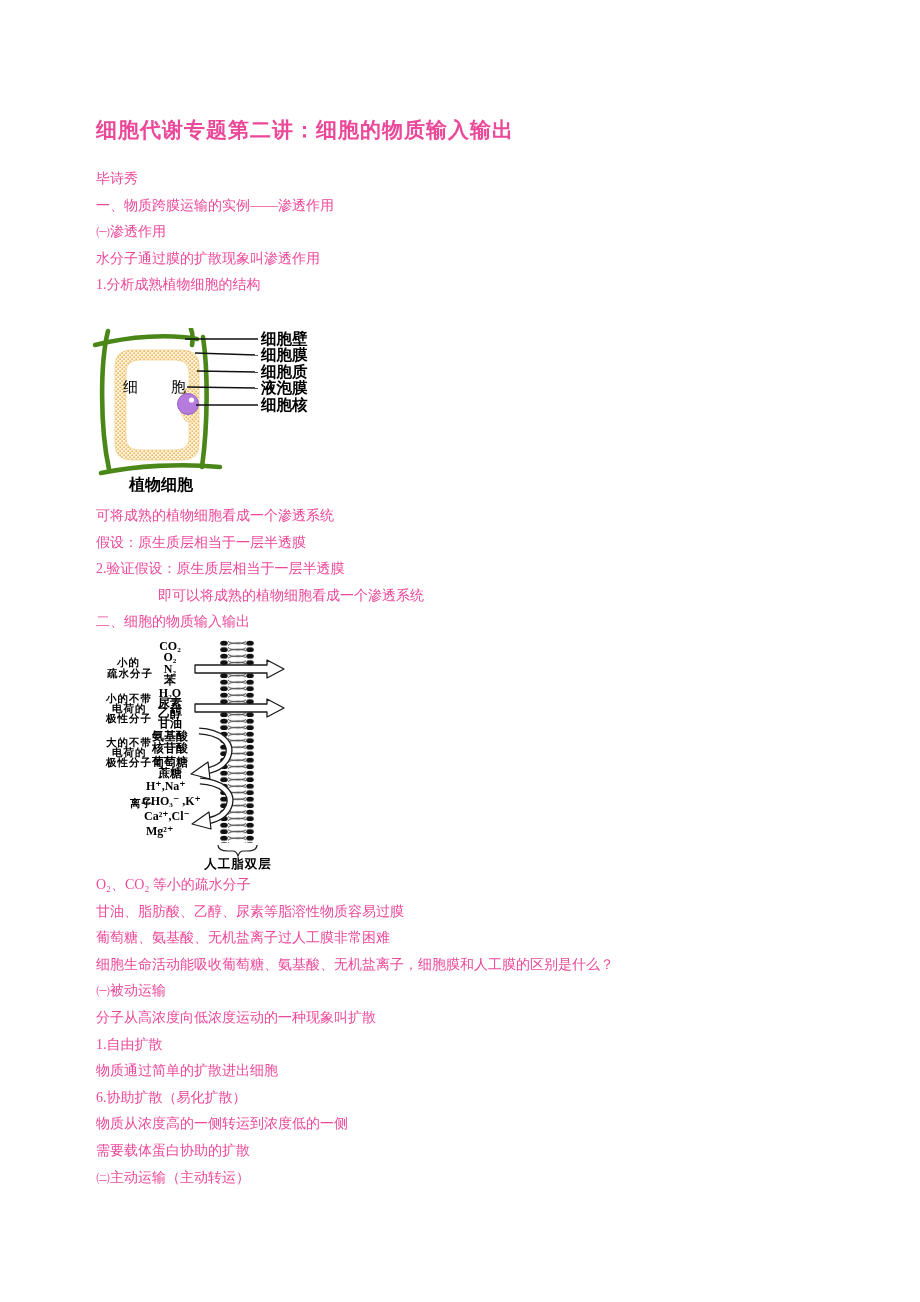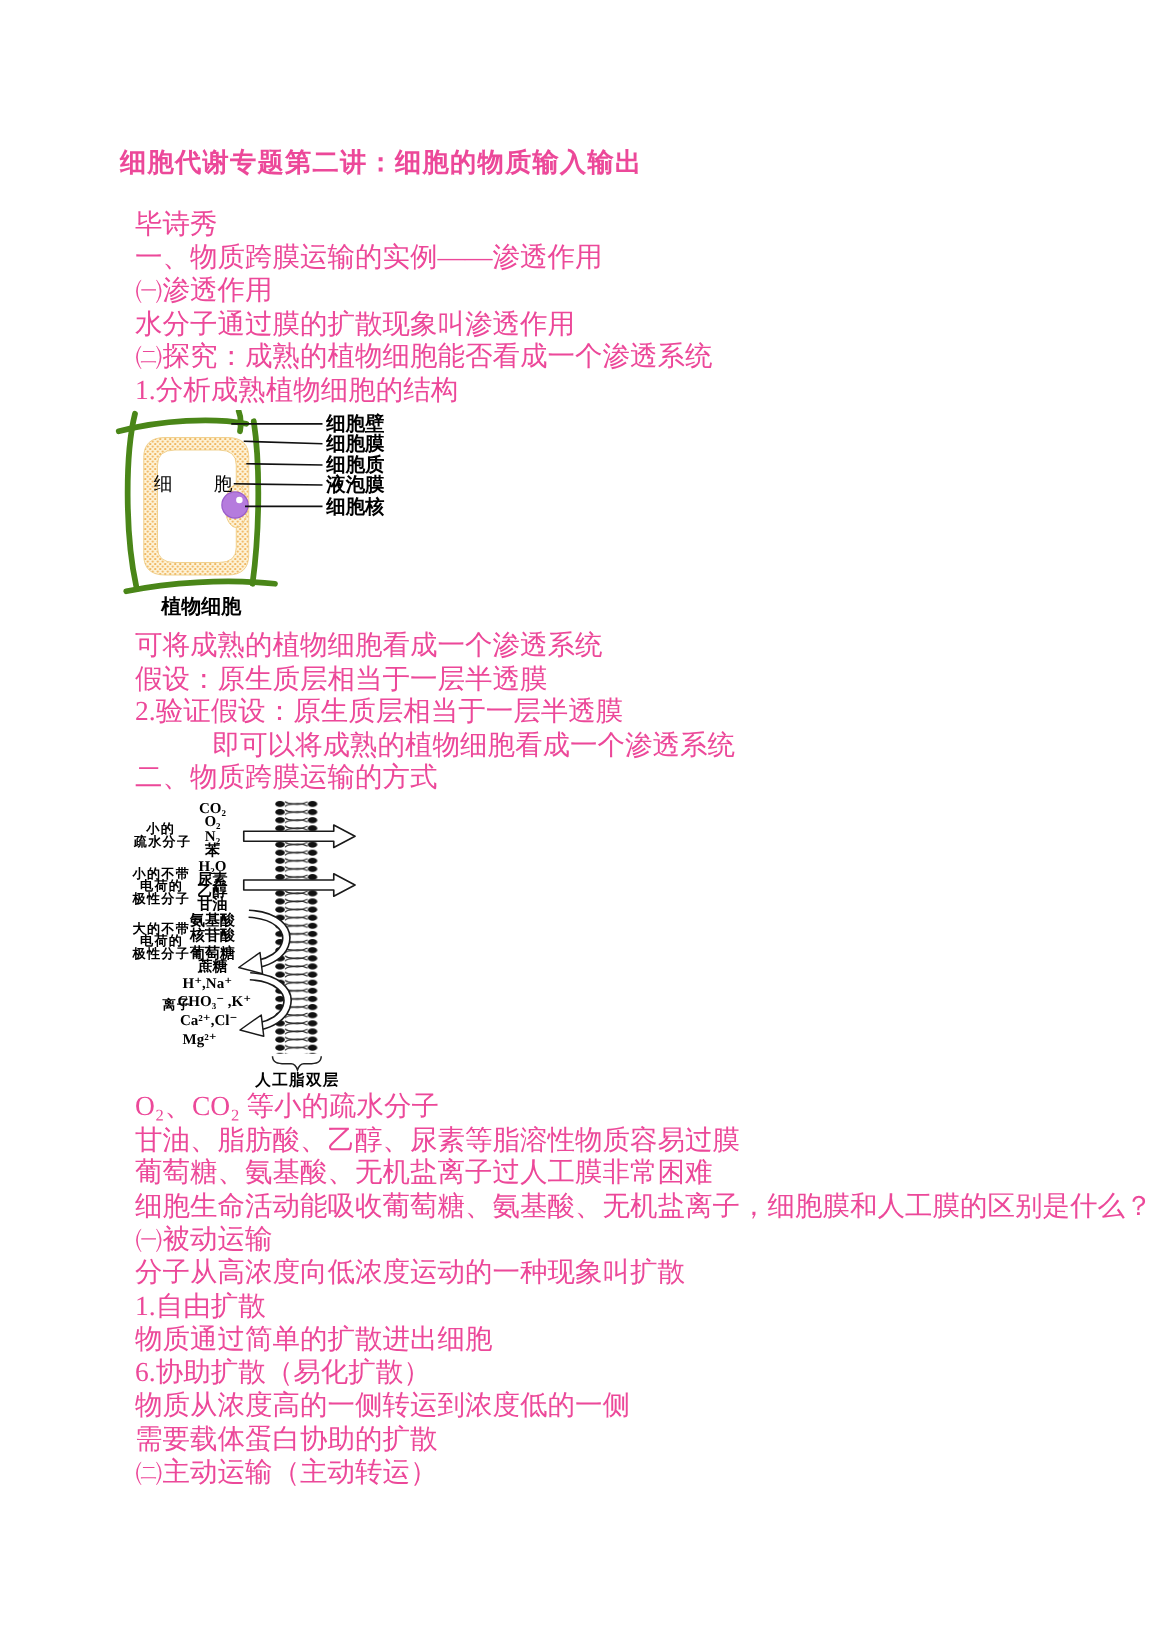--- a/index.html
+++ b/index.html
@@ -9,21 +9,21 @@
     background:#ffffff;
     font-family:"Liberation Serif","DejaVu Serif",serif;
     color:#ec4899;
     overflow:hidden;
   }
   .title{
     position:absolute;left:96px;top:116px;margin:0;
     font-size:21px;font-weight:bold;letter-spacing:1px;
     font-family:"Liberation Serif","DejaVu Serif",serif;
   }
-  .tblock{position:absolute;left:108px;font-size:22px;line-height:26.6px;}
+  .tblock{position:absolute;left:96px;font-size:14px;line-height:26.6px;}
   .tblock .line{white-space:pre;}
   .tblock .line.indent{margin-left:62px;}
   .cell-diagram{position:absolute;left:85px;top:328px;width:240px;height:175px;}
   .membrane-diagram{position:absolute;left:95px;top:630px;width:210px;height:245px;}
   svg text{fill:#000;font-family:"Liberation Serif","DejaVu Serif",serif;}
   .diag-label{font-size:15.5px;font-weight:bold;}
   .diag-caption{font-size:16px;font-weight:bold;}
   .cell-center{font-size:15px;letter-spacing:9px;}
   .mol{font-size:12px;font-weight:bold;}
   .cat{font-size:10.5px;font-weight:bold;letter-spacing:1px;}
@@ -34,21 +34,20 @@
 
 <div class="page">
 
   <h1 class="title">细胞代谢专题第二讲：细胞的物质输入输出</h1>
 
   <div class="tblock" style="top:166px">
     <div class="line">毕诗秀</div>
     <div class="line">一、物质跨膜运输的实例——渗透作用</div>
     <div class="line">㈠渗透作用</div>
     <div class="line">水分子通过膜的扩散现象叫渗透作用</div>
-    <div class="line">㈡探究：成熟的植物细胞能否看成一个渗透系统</div>
     <div class="line">1.分析成熟植物细胞的结构</div>
   </div>
 
   <div class="cell-diagram">
     <svg width="240" height="175" viewBox="0 0 240 175">
       <defs>
         <pattern id="cytodots" width="4" height="4" patternUnits="userSpaceOnUse">
           <rect width="4" height="4" fill="#fdf3d8"></rect>
           <circle cx="1.2" cy="1.2" r="0.9" fill="#f0b45c"></circle>
           <circle cx="3.2" cy="3.2" r="0.9" fill="#f0b45c"></circle>
@@ -86,21 +85,21 @@
       <text class="diag-label" x="176" y="82">细胞核</text>
       <text class="diag-caption" x="44" y="162">植物细胞</text>
     </svg>
   </div>
 
   <div class="tblock" style="top:503px">
     <div class="line">可将成熟的植物细胞看成一个渗透系统</div>
     <div class="line">假设：原生质层相当于一层半透膜</div>
     <div class="line">2.验证假设：原生质层相当于一层半透膜</div>
     <div class="line indent">即可以将成熟的植物细胞看成一个渗透系统</div>
-    <div class="line">二、物质跨膜运输的方式</div>
+    <div class="line">二、细胞的物质输入输出</div>
   </div>
 
   <div class="membrane-diagram">
     <svg width="210" height="245" viewBox="0 0 210 245">
       <defs>
         <pattern id="lipid" x="125" y="10" width="34" height="6.5" patternUnits="userSpaceOnUse">
           <ellipse cx="4" cy="3.2" rx="3.8" ry="2.4" fill="#111"></ellipse>
           <ellipse cx="30" cy="3.2" rx="3.8" ry="2.4" fill="#111"></ellipse>
           <path d="M 8 1.2 C 13 5.5, 18 0.5, 26 4.5" stroke="#222" stroke-width="0.9" fill="none"></path>
           <path d="M 8 5.2 C 13 0.8, 18 6, 26 1.5" stroke="#222" stroke-width="0.9" fill="none"></path>

